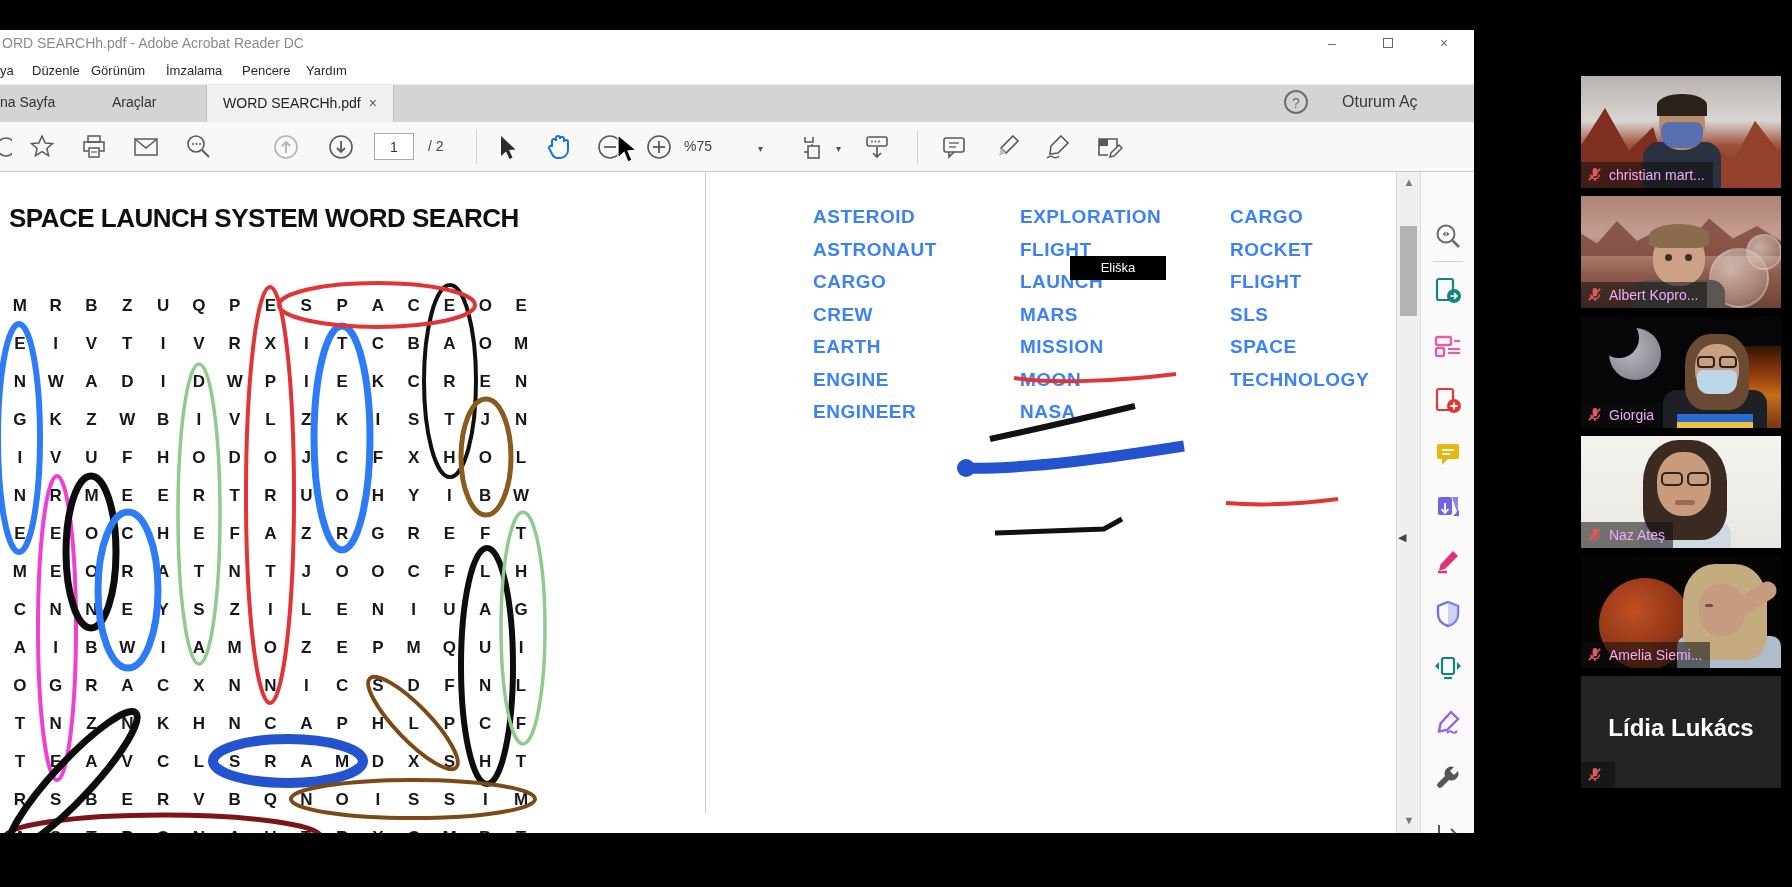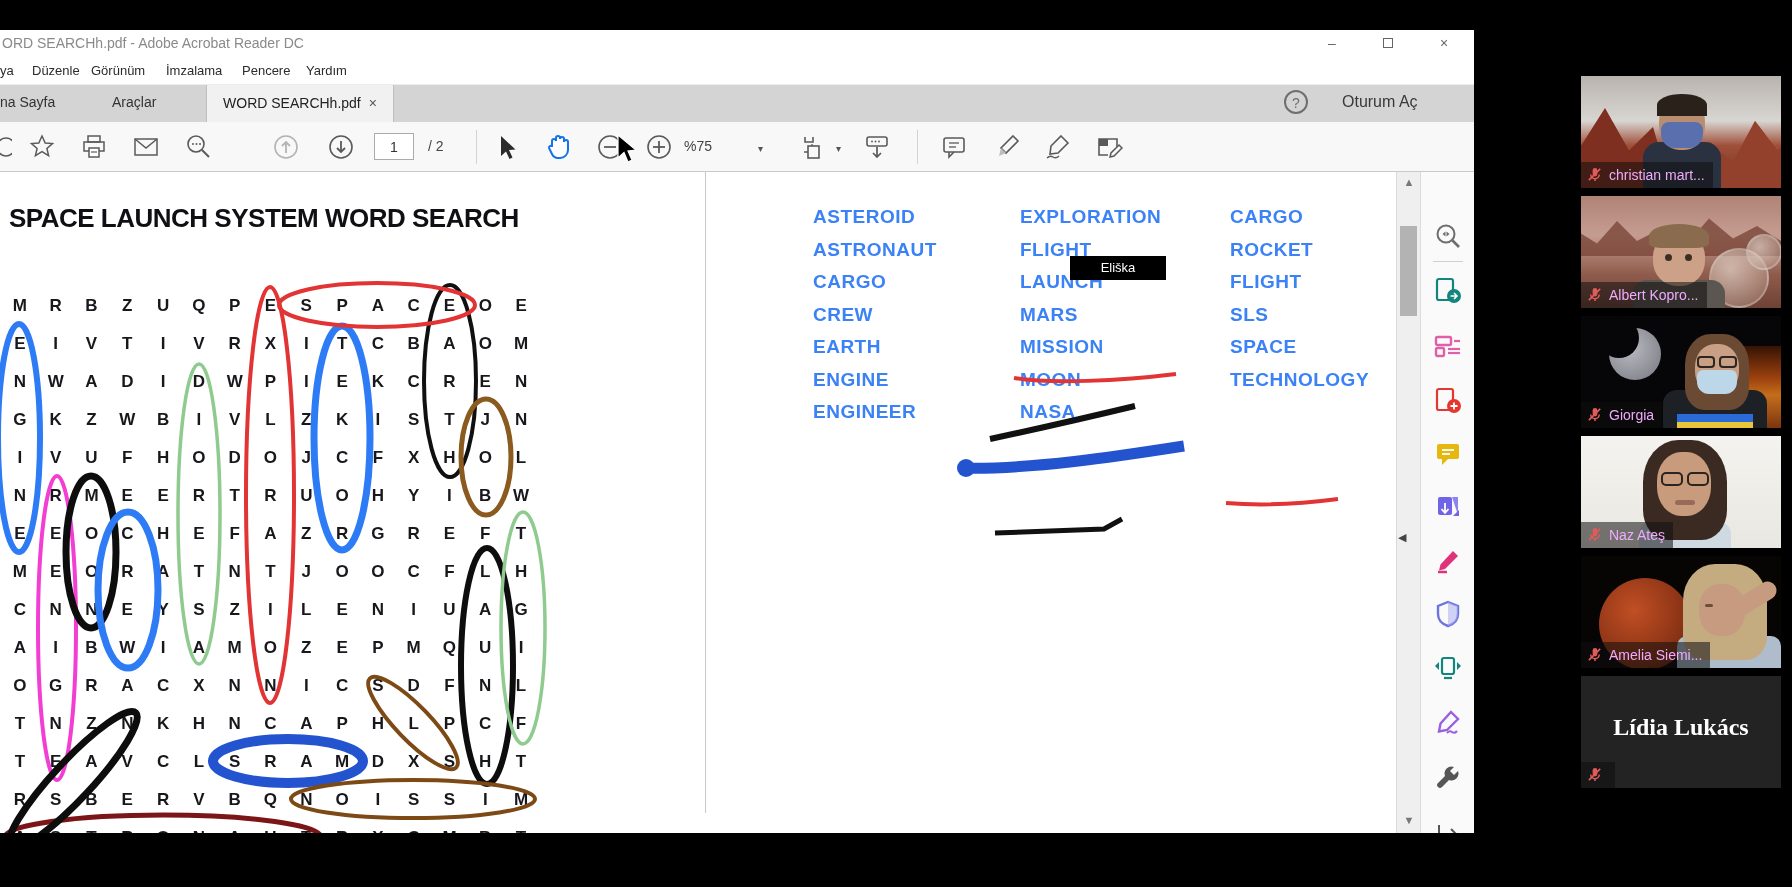--- a/index.html
+++ b/index.html
@@ -59,21 +59,21 @@
   .pico { position:absolute; left:13px; width:28px; height:28px; }
   #paneldiv { position:absolute; left:12px; top:89px; width:30px; height:1px; background:#cfcfcf; }
   
   .tile { position:absolute; left:1581px; width:200px; height:112px; overflow:hidden; background:#1b1b1b; }
   .plabel { position:absolute; left:0; bottom:0; height:26px; background:rgba(15,15,15,0.55);
             display:flex; align-items:center; padding:0 8px 0 6px; gap:6px; }
   .plabel span { color:#f0abfc; font-size:14px; white-space:nowrap; }
   .micwrap { width:16px; height:16px; flex:0 0 16px; }
   #lidia-tile { background:#232323; }
   #lidia-tile .big { position:absolute; left:0; top:38px; width:200px; text-align:center;
-                     color:#fff; font-size:24px; font-weight:bold;font-family:Liberation Serif, serif; }
+                     color:#fff; font-size:24px; font-weight:bold; }
   
   #cursor { position:absolute; left:616px; top:134px; z-index:20; }
 </style>
 </head>
 <body>
 
 <svg width="0" height="0" style="position:absolute">
   <defs>
     <g id="micicon">
       <rect x="6" y="1" width="5" height="9" rx="2.5" fill="#e05b5b"></rect>

